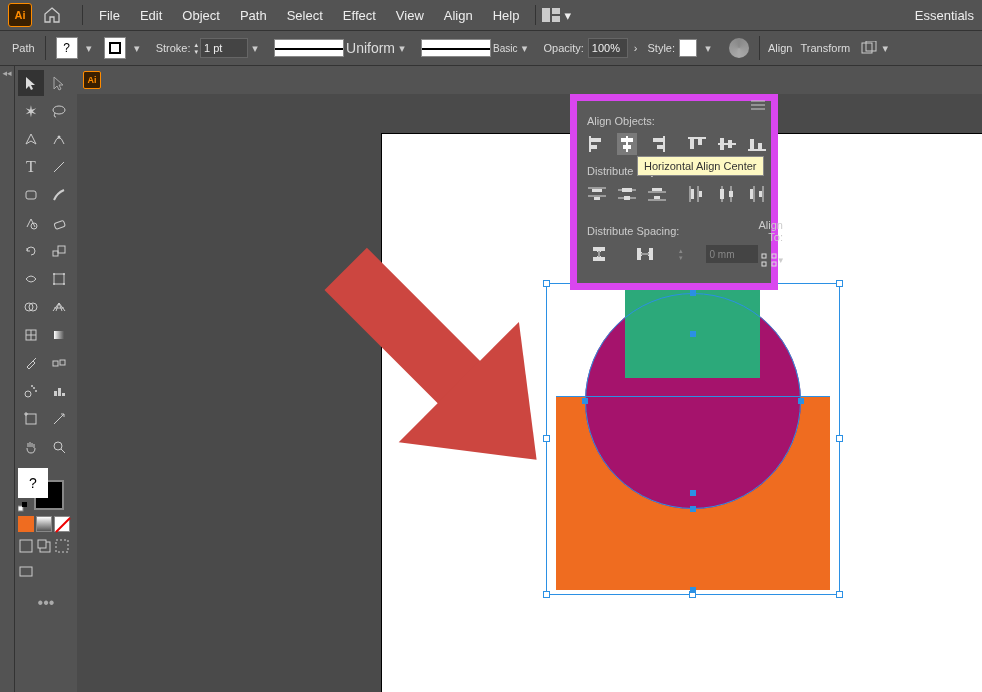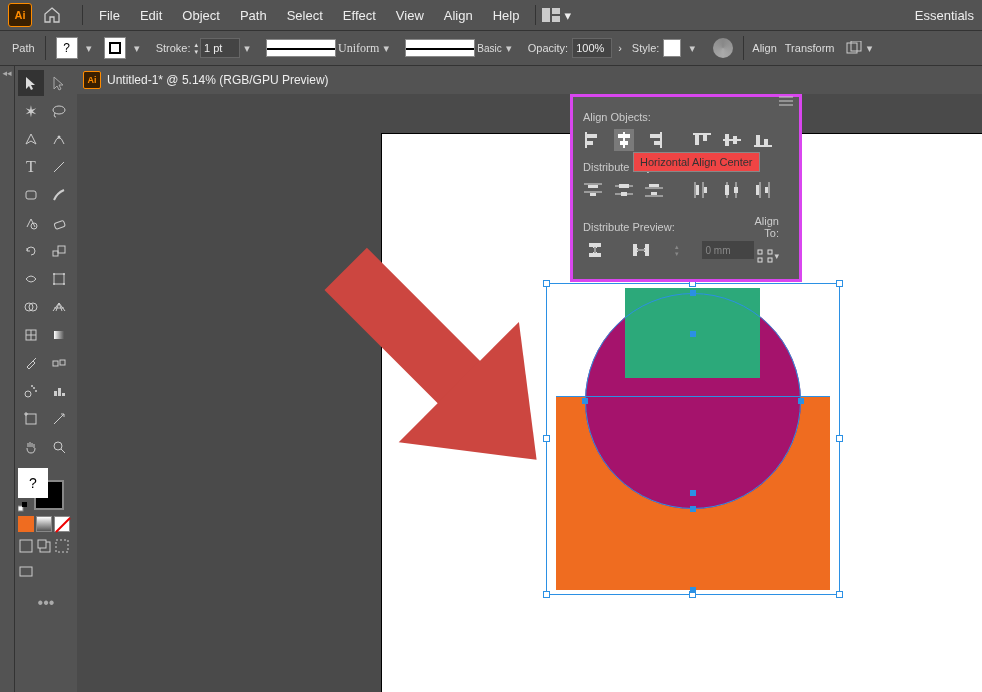--- a/index.html
+++ b/index.html
@@ -9,21 +9,21 @@
 .menubar .logo { width: 24px; height: 24px; background: #3a1f00; border: 1px solid #ff8c00; display: flex; align-items: center; justify-content: center; color: #ff8c00; font-weight: bold; font-size: 11px; border-radius: 3px; margin-right: 8px; }
 .menubar .home { width: 24px; height: 24px; display: flex; align-items: center; justify-content: center; margin-right: 12px; }
 .menubar .sep { width: 1px; height: 20px; background: #333; margin: 0 6px; }
 .menubar .menuitem { padding: 0 10px; cursor: pointer; }
 .menubar .essentials { margin-left: auto; }
 
 .controlbar { height: 36px; background: #535353; border-top: 1px solid #333; border-bottom: 1px solid #333; display: flex; align-items: center; padding: 0 12px; color: #ddd; font-size: 11px; }
 .controlbar .label { }
 .controlbar .swatch { width: 22px; height: 22px; border: 1px solid #888; margin-right: 4px; }
 .controlbar .dropdown { width: 14px; height: 14px; display: flex; align-items: center; justify-content: center; color: #ccc; margin-right: 8px; }
-.controlbar input { width: 40px; height: 20px; background: #444; border: 1px solid #666; color: #eee; font-size: 11px; padding: 0 3px; }
+.controlbar input { width: 48px; height: 20px; background: #444; border: 1px solid #666; color: #eee; font-size: 11px; padding: 0 3px; }
 .controlbar .profile { width: 70px; height: 18px; background: linear-gradient(to right, #fff, #fff); border:1px solid #888; margin: 0 4px; position: relative; }
 .controlbar .profile::after { content:''; position:absolute; top:8px; left:0; right:0; height:2px; background:#000; }
 .controlbar .textlabel { margin: 0 4px; }
 
 .work { position: absolute; top: 66px; left: 0; right: 0; bottom: 0; display: flex; }
 .leftcol { width: 15px; background: #535353; border-right:1px solid #333; }
 .toolpanel { width: 62px; background: #535353; padding: 4px 3px; display:flex; flex-direction:column; }
 .toolrow { display:flex; gap:2px; margin-bottom:2px; }
 .tool { width:26px; height:26px; display:flex; align-items:center; justify-content:center; color:#ccc; cursor:pointer; font-size:16px; }
 .tool.sel { background:#333; }
@@ -50,29 +50,29 @@
 .selbox { position:absolute; border:1px solid #2b90e4; pointer-events:none; }
 .selbox .handle { position:absolute; width:7px; height:7px; background:#fff; border:1px solid #2b90e4; }
 .selbox .h-tl { top:-4px; left:-4px; } .selbox .h-tm { top:-4px; left:50%; margin-left:-4px; }
 .selbox .h-tr { top:-4px; right:-4px; } .selbox .h-ml { top:50%; left:-4px; margin-top:-4px; }
 .selbox .h-mr { top:50%; right:-4px; margin-top:-4px; } .selbox .h-bl { bottom:-4px; left:-4px; }
 .selbox .h-bm { bottom:-4px; left:50%; margin-left:-4px; } .selbox .h-br { bottom:-4px; right:-4px; }
 .anchor { position:absolute; width:6px; height:6px; background:#2b90e4; }
 
 .arrow { position:absolute; }
 
-.alignpanel { position:absolute; top:0; left:493px; width:232px; background:#5a5a5a; border:3px solid #d946ef; padding:10px 26px 12px 10px; color:#ccc; font-size:11px; z-index:10; }
+.alignpanel { position:absolute; top:0; left:493px; width:208px; background:#5a5a5a; border:7px solid #d946ef; padding:10px 26px 12px 10px; color:#ccc; font-size:11px; z-index:10; }
 .alignpanel .options { position:absolute; top:-2px; right:4px; width:16px; height:14px; color:#ccc; font-size:12px; }
 .alignpanel .section-label { margin:4px 0 6px 0; }
 .alignpanel .btnrow { display:flex; gap:10px; margin-bottom:10px; }
 .alignpanel .abtn { width:24px; height:22px; display:flex; align-items:center; justify-content:center; cursor:pointer; }
 .alignpanel .abtn.highlight { background:#7a7a7a; }
 .alignpanel .bottomrow { display:flex; align-items:center; justify-content:space-between; }
 .alignpanel .numfield { width:54px; height:20px; background:#444; border:1px solid #5a5a5a; color:#888; font-size:10px; display:flex; align-items:center; padding:0 4px; }
-.tooltip { position:absolute; background:#ef4444; color:#333; font-size:11px; padding:3px 6px; border:1px solid #888; white-space:nowrap; z-index:20; }
+.tooltip { position:absolute; background:#fef9c3; color:#333; font-size:11px; padding:3px 6px; border:1px solid #888; white-space:nowrap; z-index:20; }
 
 svg { display:block; }
 </style>
 </head>
 <body>
 
 <div class="menubar">
   <div class="logo">Ai</div>
   <div class="home">
     <svg width="18" height="18" viewBox="0 0 18 18">
@@ -111,21 +111,21 @@
     </div>
   <div class="dropdown">▾</div>
   <div class="textlabel">Stroke:</div>
   <div style="display:flex;flex-direction:column;margin-right:2px;">
       <span style="font-size:7px;line-height:7px;">▴</span>
       <span style="font-size:7px;line-height:7px;">▾</span>
     </div>
   <input value="1 pt" style="">
   <div class="dropdown">▾</div>
   <div class="profile"></div>
-  <span style="font-size:12px;margin-left:-2px;font-family:Liberation Serif, serif;">Uniform</span>
+  <span style="font-size:14px;margin-left:-2px;">Uniform</span>
   <div class="dropdown">▾</div>
   <div class="profile"></div>
   <span style="font-size:10px;margin-left:-2px;text-align:center;">Basic</span>
   <div class="dropdown">▾</div>
   <div class="textlabel">Opacity:</div>
   <input style="width: 40px;" value="100%">
   <span style="margin:0 6px;">›</span>
   <div class="textlabel">Style:</div>
   <div class="swatch" style="background:#fff;width:18px;height:18px;"></div>
   <div class="dropdown">▾</div>
@@ -380,21 +380,20 @@
             <rect x="2" y="3" width="12" height="9" fill="none" stroke="#ccc"></rect>
           </svg>
         </div>
     </div>
     <div style="margin-top:14px;color:#aaa;text-align:center;">•••</div>
   </div>
 
   <div class="canvaswrap">
     <div class="tabbar">
       <div class="tabicon">Ai</div>
-      <div class="tabname">Untitled-1* @ 5.14% (RGB/GPU Preview)</div>
     </div>
     <div class="canvas">
       <div class="artboard"></div>
 
       <div class="shapes">
         <div class="orange-rect" style="left:479px; top:302px; width:274px; height:194px;"></div>
         <div class="magenta-circle" style="left:508px; top:199px; width:216px; height:216px;"></div>
         <div class="green-rect" style="left:548px; top:194px; width:135px; height:90px;"></div>
 
         <div class="selbox" style="left:469px; top:189px; width:294px; height:312px;">
@@ -532,21 +531,21 @@
                 <line x1="7" y1="1" x2="7" y2="17" stroke="#ddd"></line>
                 <rect x="3" y="4" width="3" height="10" fill="#ddd"></rect>
                 <line x1="16" y1="1" x2="16" y2="17" stroke="#ddd"></line>
                 <rect x="12" y="6" width="3" height="6" fill="#ddd"></rect>
               </svg>
             </div>
         </div>
 
         <div class="bottomrow">
           <div>
-            <div class="section-label">Distribute Preview:</div>
+            <div class="section-label">Distribute Spacing:</div>
             <div style="display:flex; gap:22px; align-items:center; margin-top:4px;">
               <div class="abtn">
                   <svg width="20" height="18">
                     <rect x="4" y="2" width="12" height="4" fill="#ddd"></rect>
                     <rect x="4" y="12" width="12" height="4" fill="#ddd"></rect>
                     <line x1="10" y1="6" x2="10" y2="12" stroke="#ddd"></line>
                     <path d="M8 7 L10 5 L12 7 M8 11 L10 13 L12 11" stroke="#ddd" fill="none"></path>
                   </svg>
                 </div>
               <div class="abtn">

